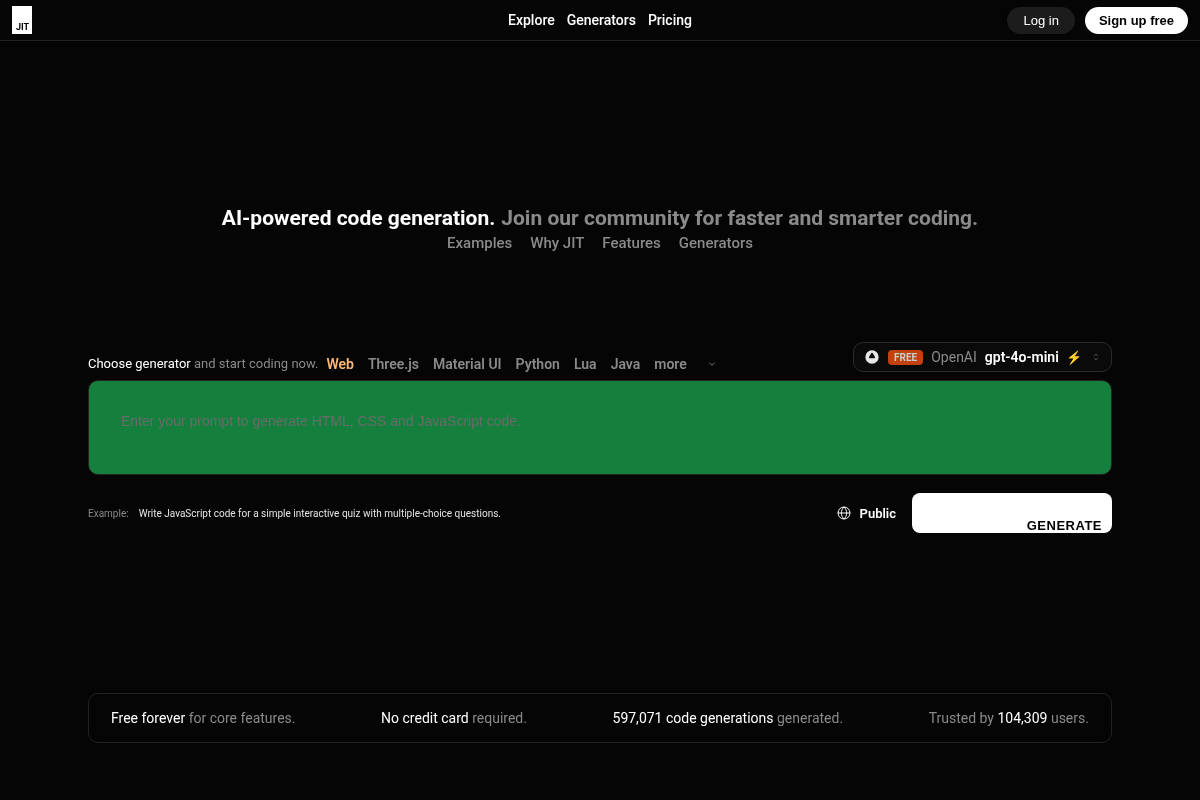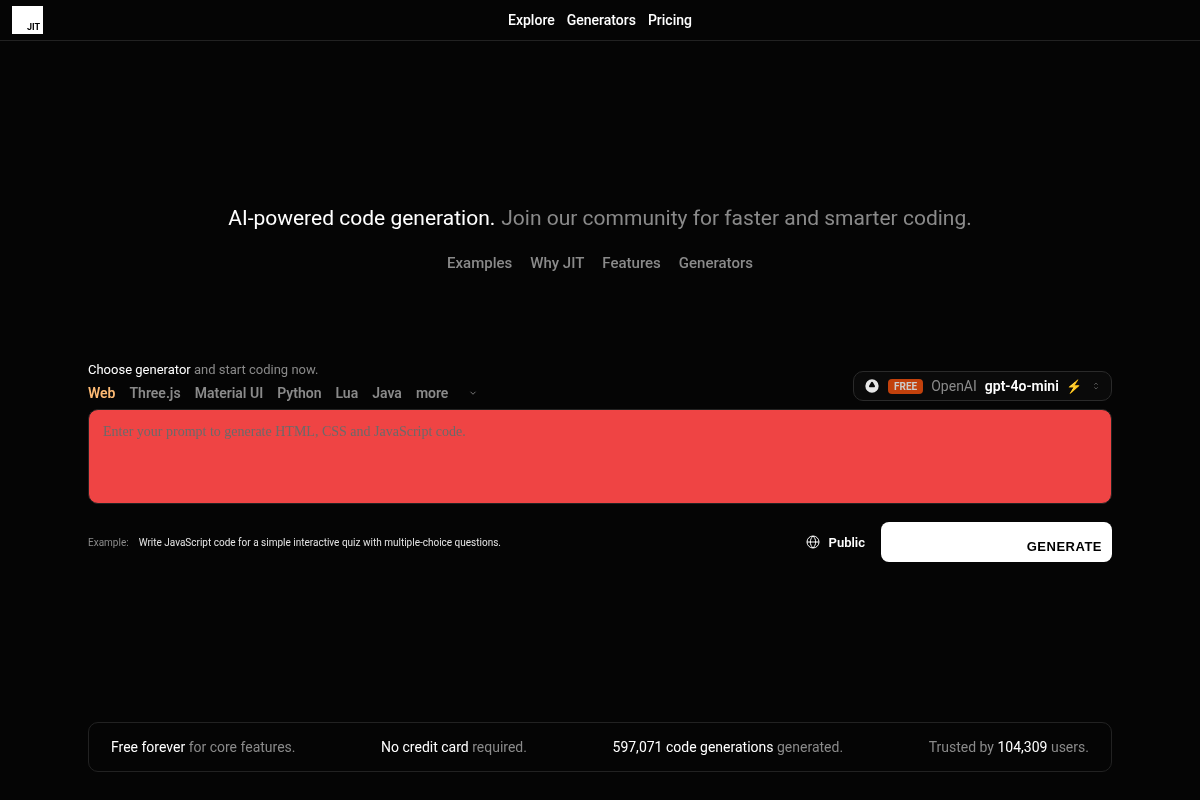--- a/index.html
+++ b/index.html
@@ -17,21 +17,21 @@
     }
     .header {
       display: flex;
       align-items: center;
       justify-content: space-between;
       padding: 6px 12px;
       border-bottom: 1px solid #222;
       height: 41px;
     }
     .logo {
-      width: 31px;
+      width: 20px;
       height: 28px;
       background: #fff;
       color: #000;
       display: flex;
       align-items: flex-end;
       justify-content: flex-end;
       font-size: 9px;
       font-weight: 700;
       padding: 2px 3px;
     }
@@ -96,24 +96,24 @@
     }
     .external-icon {
       width: 14px;
       height: 14px;
       stroke: #fff;
       fill: none;
       stroke-width: 2;
     }
     .headline {
       font-size: 21px;
-      font-weight: 400;
+      font-weight: 700;
       display: flex;
       gap: 6px;
-      margin-bottom: 24px;
+      margin-bottom: 4px;
     }
     .headline .white { color: #fff; }
     .headline .gray { color: #8a8a8a; }
     .subnav {
       display: flex;
       gap: 18px;
     }
     .subnav-link {
       color: #8a8a8a;
       font-size: 15px;
@@ -125,21 +125,21 @@
       margin: 90px auto 0;
     }
     .gen-header {
       display: flex;
       justify-content: space-between;
       align-items: flex-end;
       margin-bottom: 8px;
     }
     .gen-left {
       display: flex;
-      flex-direction: column;
+      flex-direction: row;
       gap: 8px;
     }
     .choose-line {
       font-size: 13px;
     }
     .choose-line .white { color: #fff; }
     .choose-line .gray { color: #8a8a8a; }
     .gen-tabs {
       display: flex;
       gap: 14px;
@@ -199,27 +199,27 @@
     .updown-icon {
       width: 10px;
       height: 14px;
       stroke: #8a8a8a;
       fill: none;
       stroke-width: 1.5;
     }
     .prompt-box {
       width: 100%;
       height: 95px;
-      background: #ef4444;
+      background: #15803d;
       border: 1px solid #222;
       border-radius: 10px;
-      padding: 14px;
-      color: #fff;
-      font-size: 14px;
-      font-family: Liberation Serif, serif;
+      padding: 32px;
+      color: #fff;
+      font-size: 14px;
+      font-family: Liberation Sans, sans-serif;
       resize: none;
     }
     .prompt-box::placeholder { color: #6a6a6a; }
     .prompt-row {
       display: flex;
       justify-content: space-between;
       align-items: center;
       margin-top: 14px;
     }
     .example-line {
@@ -249,31 +249,31 @@
     }
     .visibility-text {
       color: #fff;
       font-size: 13px;
       font-weight: 600;
     }
     .btn-generate {
       background: #fff;
       color: #000;
       border: none;
-      width: 231px;
+      width: 200px;
       height: 40px;
       border-radius: 8px;
       font-size: 13px;
       font-weight: 700;
       letter-spacing: 0.5px;
       cursor: pointer;
       display: flex;
       align-items: flex-end;
       justify-content: flex-end;
-      padding: 8px 10px;
+      padding: 0 10px;
     }
     .stats-bar {
       width: 1024px;
       margin: 160px auto 0;
       border: 1px solid #222;
       border-radius: 10px;
       display: flex;
       justify-content: space-between;
       padding: 16px 22px;
       font-size: 14px;
@@ -283,20 +283,24 @@
   </style>
 </head>
 <body>
 
 <div class="header">
   <div class="logo">JIT</div>
   <div class="nav-center">
     <span class="nav-link">Explore</span>
     <span class="nav-link">Generators</span>
     <span class="nav-link">Pricing</span>
+  </div>
+  <div class="header-right">
+    <button class="btn-login">Log in</button>
+    <button class="btn-signup">Sign up free</button>
   </div>
 </div>
 
 <div class="hero">
   <div class="headline">
     <span class="white">AI-powered code generation.</span>
     <span class="gray">Join our community for faster and smarter coding.</span>
   </div>
   <div class="subnav">
     <span class="subnav-link">Examples</span>

